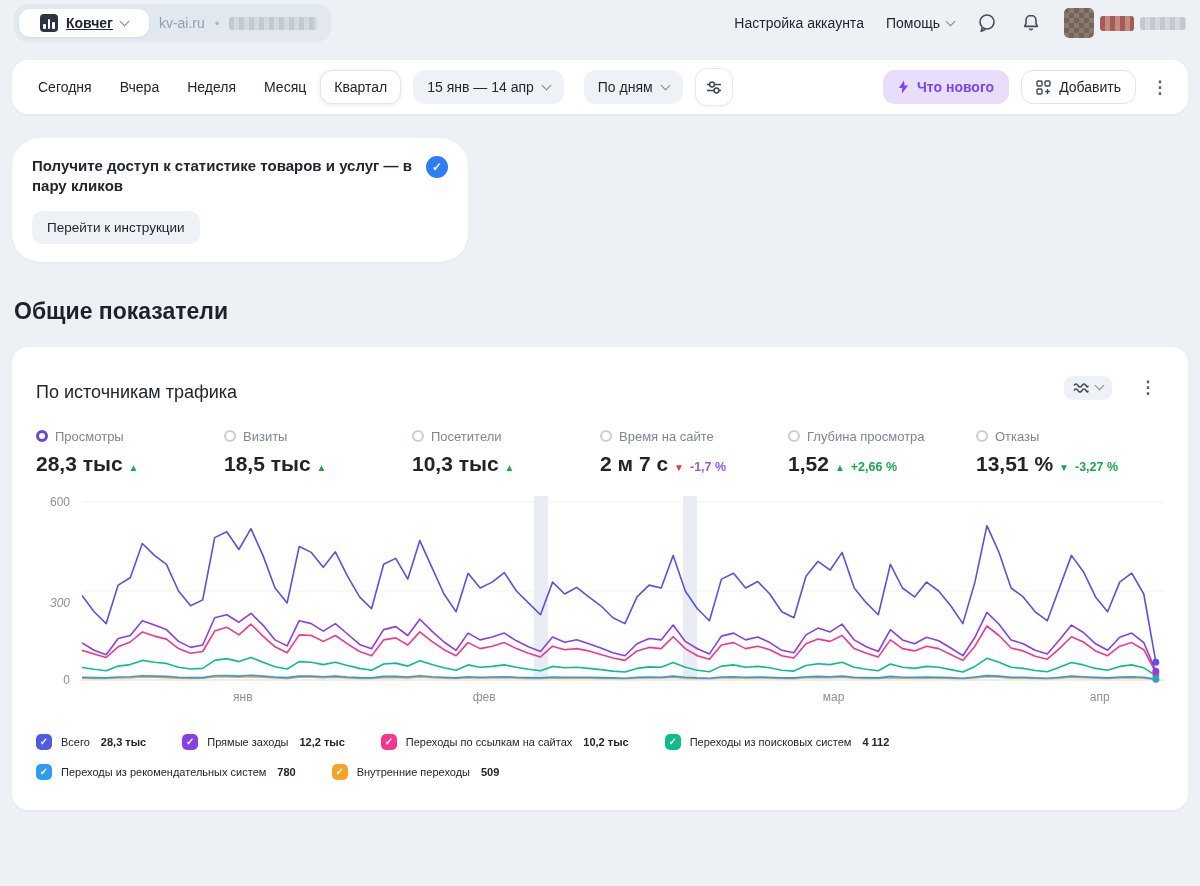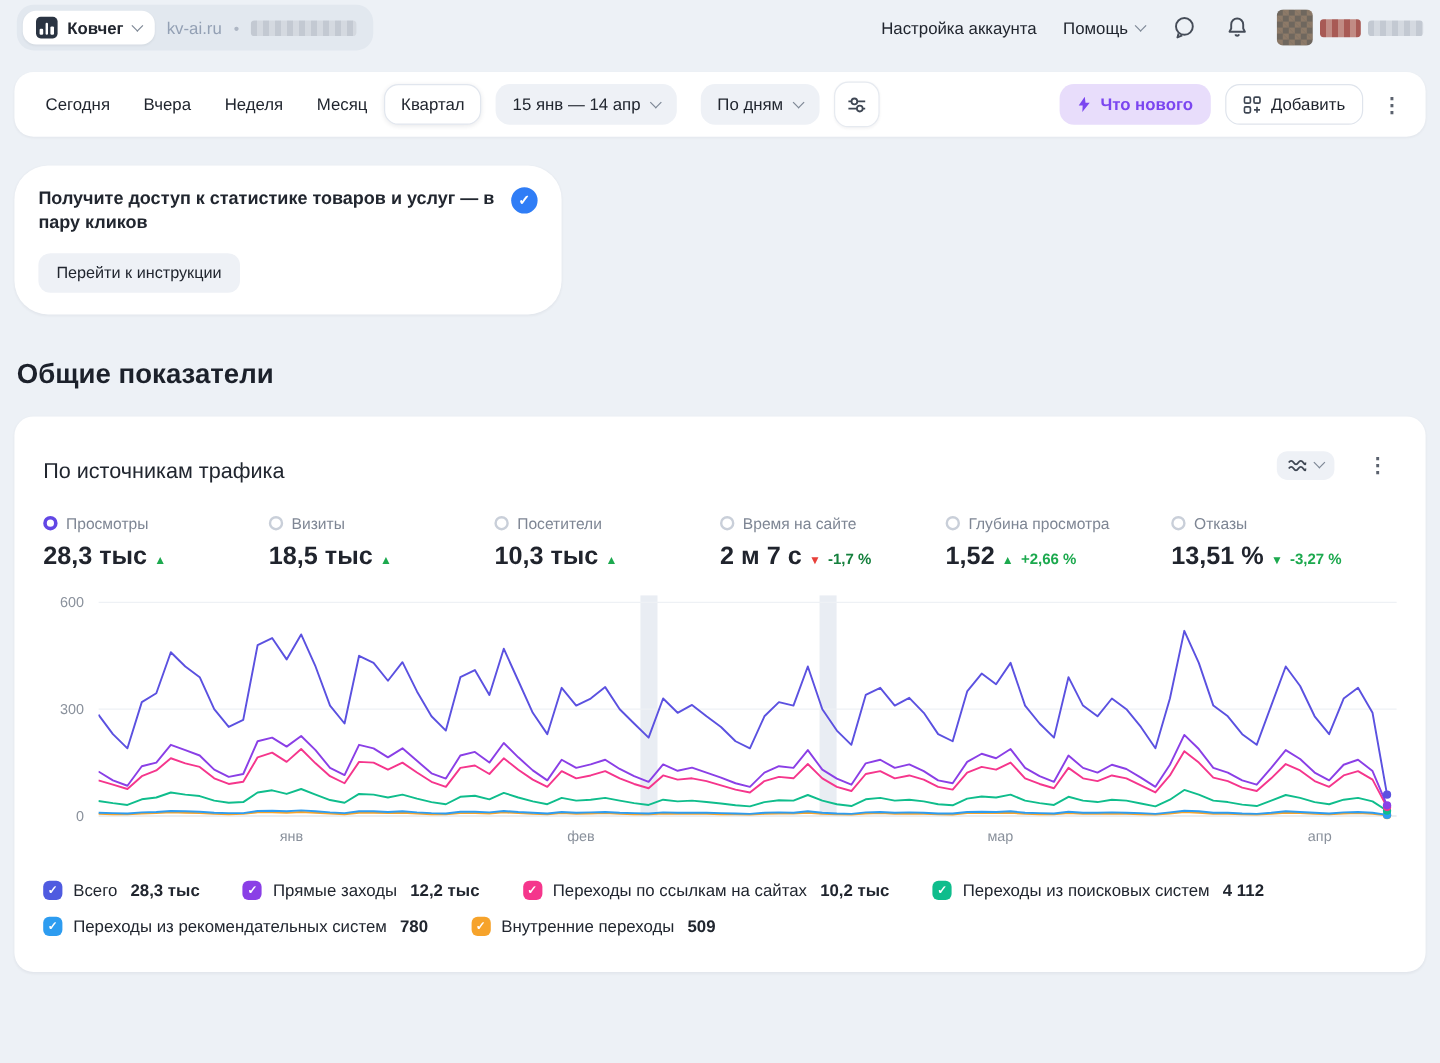--- a/index.html
+++ b/index.html
@@ -6,21 +6,21 @@
   html,body { margin:0; padding:0; }
   body {
     width:1200px; height:886px; overflow:hidden;
     background:#edf1f6;
     font-family:"Liberation Sans", sans-serif;
     color:#21262f;
   }
   
   .topnav { height:46px; display:flex; align-items:center; justify-content:space-between; padding:0 14px; }
   .nav-left { display:flex; align-items:center; gap:10px; background:#e2e8ef; border-radius:14px; padding:5px 14px 5px 5px; }
-  .counter-pill { display:flex; align-items:center; gap:8px; background:#fff; border-radius:11px; padding:5px 11px; box-shadow:0 1px 2px rgba(25,35,55,.08); cursor:pointer; }
+  .counter-pill { display:flex; align-items:center; gap:8px; background:#fff; border-radius:11px; padding:5px 21px; box-shadow:0 1px 2px rgba(25,35,55,.08); cursor:pointer;text-decoration:underline; }
   .logo { width:18px; height:18px; border-radius:4px; background:#2a3442; display:flex; align-items:flex-end; justify-content:center; gap:2px; padding:3px; }
   .logo i { display:block; width:3px; background:#fff; border-radius:1px; }
   .counter-name { font-size:14px; font-weight:700; }
   .chevron { width:7px; height:7px; border-right:1.7px solid #7d8795; border-bottom:1.7px solid #7d8795; transform:rotate(45deg); margin-top:-4px; }
   .site-link { font-size:14px; color:#93a0b4; cursor:pointer; }
   .dot-sep { color:#aeb7c4; font-size:13px; }
   .redact { border-radius:3px; background:repeating-linear-gradient(90deg,#c3c9d2 0 5px,#d4d9e0 5px 10px); }
   .redact-id { width:88px; height:13px; }
   .nav-right { display:flex; align-items:center; gap:22px; }
   .nav-link { font-size:14px; cursor:pointer; }
@@ -71,21 +71,21 @@
   .delta { font-size:12.5px; font-weight:700; }
   
   .chart-area { display:flex; margin-top:20px; }
   .y-labels { width:46px; position:relative; }
   .y-labels span { position:absolute; right:12px; font-size:12px; color:#8a919c; }
   .plot-wrap { flex:1; position:relative; }
   .plot-wrap svg { display:block; width:100%; height:190px; }
   .x-labels { position:relative; height:20px; margin-top:4px; }
   .x-labels span { position:absolute; transform:translateX(-50%); font-size:12px; color:#8a919c;margin-left:44px; }
   
-  .legend { margin-top:24px; padding-bottom:8px; font-size:14px; }
+  .legend { margin-top:24px; padding-bottom:8px; font-size:11px; }
   .legend-row { display:flex; margin-bottom:14px; }
   .legend-item { display:flex; align-items:center; margin-right:36px; cursor:pointer; }
   .cbox { width:16px; height:16px; border-radius:5px; margin-right:9px; color:#fff; display:flex; align-items:center; justify-content:center; font-size:10px; font-weight:700; }
   .cbox::after { content:"✓"; }
   .legend-label { color:#21262f; }
   .legend-val { font-weight:700; margin-left:11px; }
 </style>
 </head>
 <body>
 
@@ -231,21 +231,21 @@
         </div>
       </div>
       <div class="metric">
         <div class="metric-top">
           <span class="ring"></span>
           <span>Время на сайте</span>
         </div>
         <div class="metric-val">
           <span>2 м 7 с</span>
           <span class="arrow" style="color: rgb(232, 64, 58);">▼</span>
-          <span class="delta" style="color: #15803d;">-1,7 %</span>
+          <span class="delta" style="color: #8b5cf6;">-1,7 %</span>
         </div>
       </div>
       <div class="metric">
         <div class="metric-top">
           <span class="ring"></span>
           <span>Глубина просмотра</span>
         </div>
         <div class="metric-val">
           <span>1,52</span>
           <span class="arrow" style="color: rgb(28, 169, 78);">▲</span>
@@ -261,21 +261,21 @@
           <span>13,51 %</span>
           <span class="arrow" style="color: rgb(28, 169, 78);">▼</span>
           <span class="delta" style="color: rgb(28, 169, 78);">-3,27 %</span>
         </div>
       </div>
     </div>
 
   <div class="chart-area">
     <div class="y-labels">
         <span style="top: 177px;">0</span>
-        <span style="top: 88px;">300</span>
+        <span style="top: 100px; font-style: italic;">300</span>
         <span style="top: -1px;">600</span>
       </div>
     <div class="plot-wrap">
       <svg viewBox="0 0 1065 190" preserveAspectRatio="none">
           <rect x="444.6" y="0" width="14" height="184" fill="#e9edf3"></rect>
           <rect x="591.5" y="0" width="14" height="184" fill="#e9edf3"></rect>
           <line x1="0" x2="1065" y1="184" y2="184" stroke="#d8dde4" stroke-width="1"></line>
           <line x1="0" x2="1065" y1="95" y2="95" stroke="#eef1f5" stroke-width="1"></line>
           <line x1="0" x2="1065" y1="6" y2="6" stroke="#eef1f5" stroke-width="1"></line>
           <polyline points="0.0,182.2 11.9,182.5 23.8,182.5 35.6,181.9 47.5,181.6 59.4,181.0 71.3,181.3 83.1,181.6 95.0,182.2 106.9,182.5 118.8,182.2 130.6,181.0 142.5,181.0 154.4,181.3 166.3,180.7 178.1,181.3 190.0,181.9 201.9,182.5 213.8,181.3 225.7,181.3 237.5,181.6 249.4,181.3 261.3,181.9 273.2,182.5 285.0,182.5 296.9,181.6 308.8,181.6 320.7,181.9 332.5,181.0 344.4,181.6 356.3,182.2 368.2,182.5 380.0,181.6 391.9,182.2 403.8,181.9 415.7,181.6 427.6,182.2 439.4,182.5 451.3,182.5 463.2,181.9 475.1,182.2 486.9,181.9 498.8,182.2 510.7,182.5 522.6,182.5 534.4,182.8 546.3,182.2 558.2,181.9 570.1,181.9 581.9,181.3 593.8,182.2 605.7,182.5 617.6,182.8 629.4,181.9 641.3,181.6 653.2,182.2 665.1,181.9 677.0,182.2 688.8,182.5 700.7,182.8 712.6,181.6 724.5,181.6 736.3,181.6 748.2,181.3 760.1,182.2 772.0,182.5 783.8,182.5 795.7,181.6 807.6,182.2 819.5,182.2 831.3,181.9 843.2,182.2 855.1,182.5 867.0,182.8 878.9,181.9 890.7,180.7 902.6,181.3 914.5,182.2 926.4,182.2 938.2,182.5 950.1,182.8 962.0,182.2 973.9,181.3 985.7,181.6 997.6,182.2 1009.5,182.5 1021.4,181.9 1033.2,181.6 1045.1,182.2 1057.0,183.4" fill="none" stroke="#f6a32b" stroke-width="1.6" stroke-linejoin="round" vector-effect="non-scaling-stroke"></polyline>

